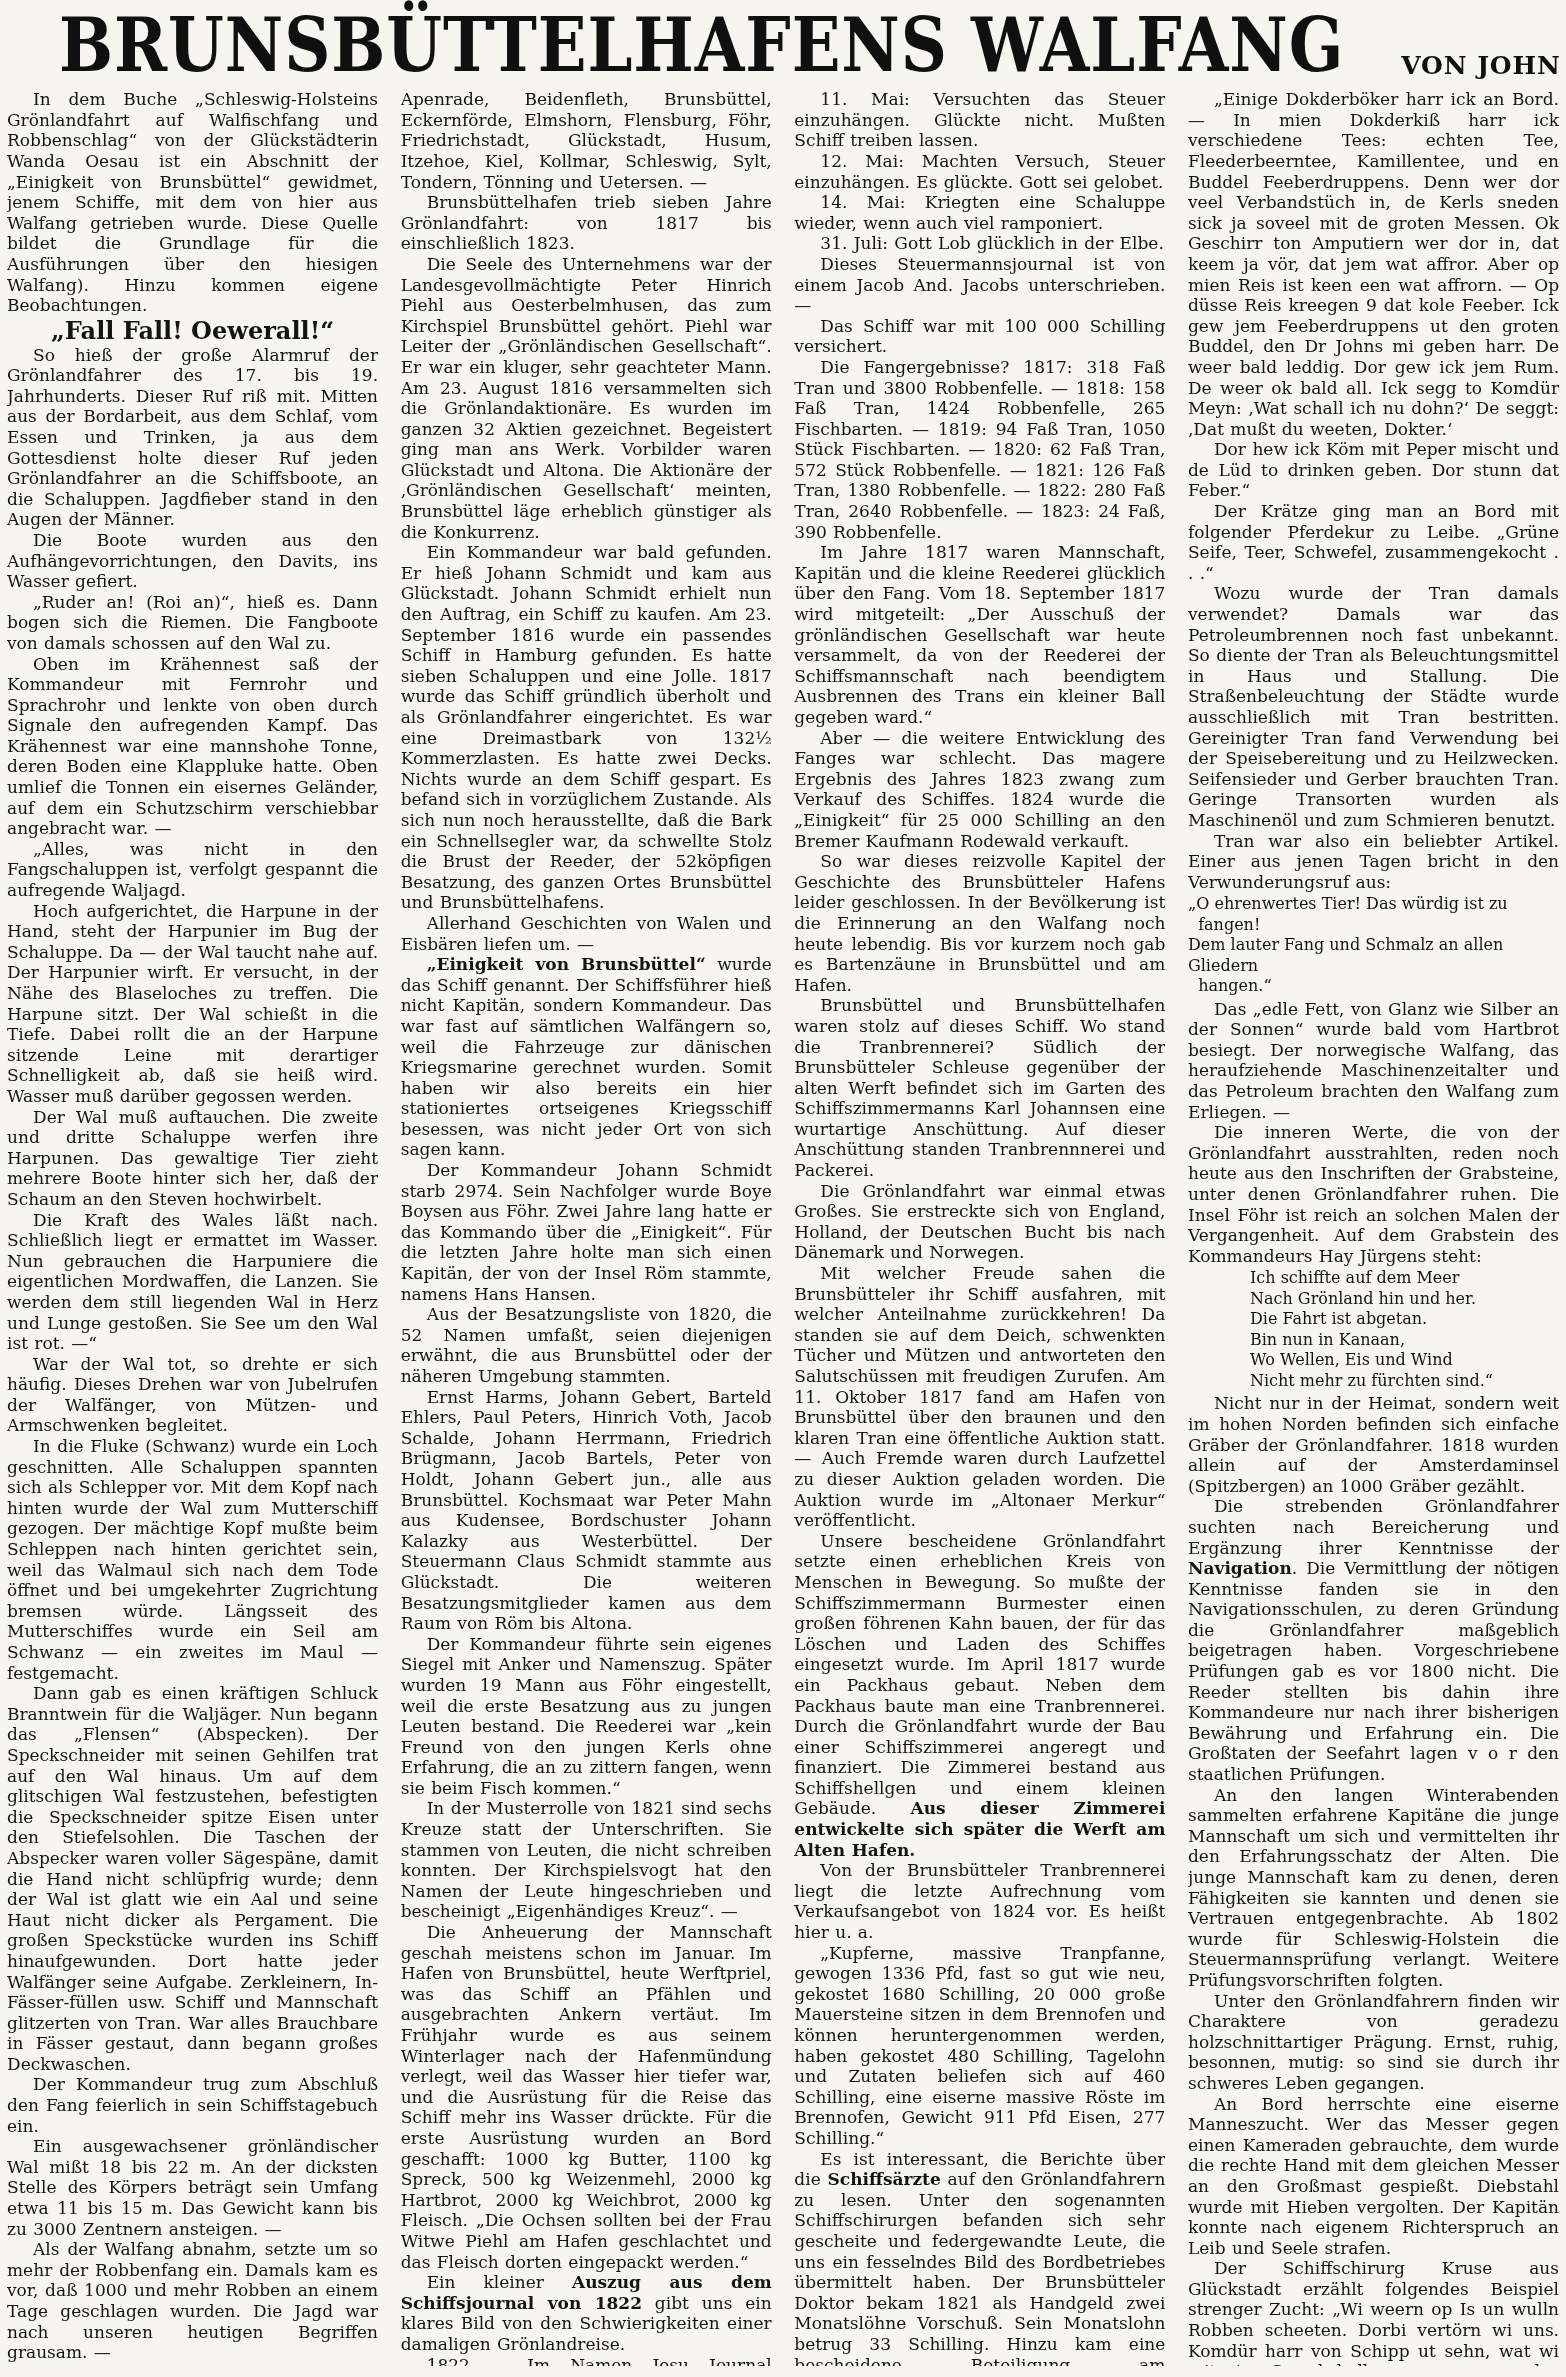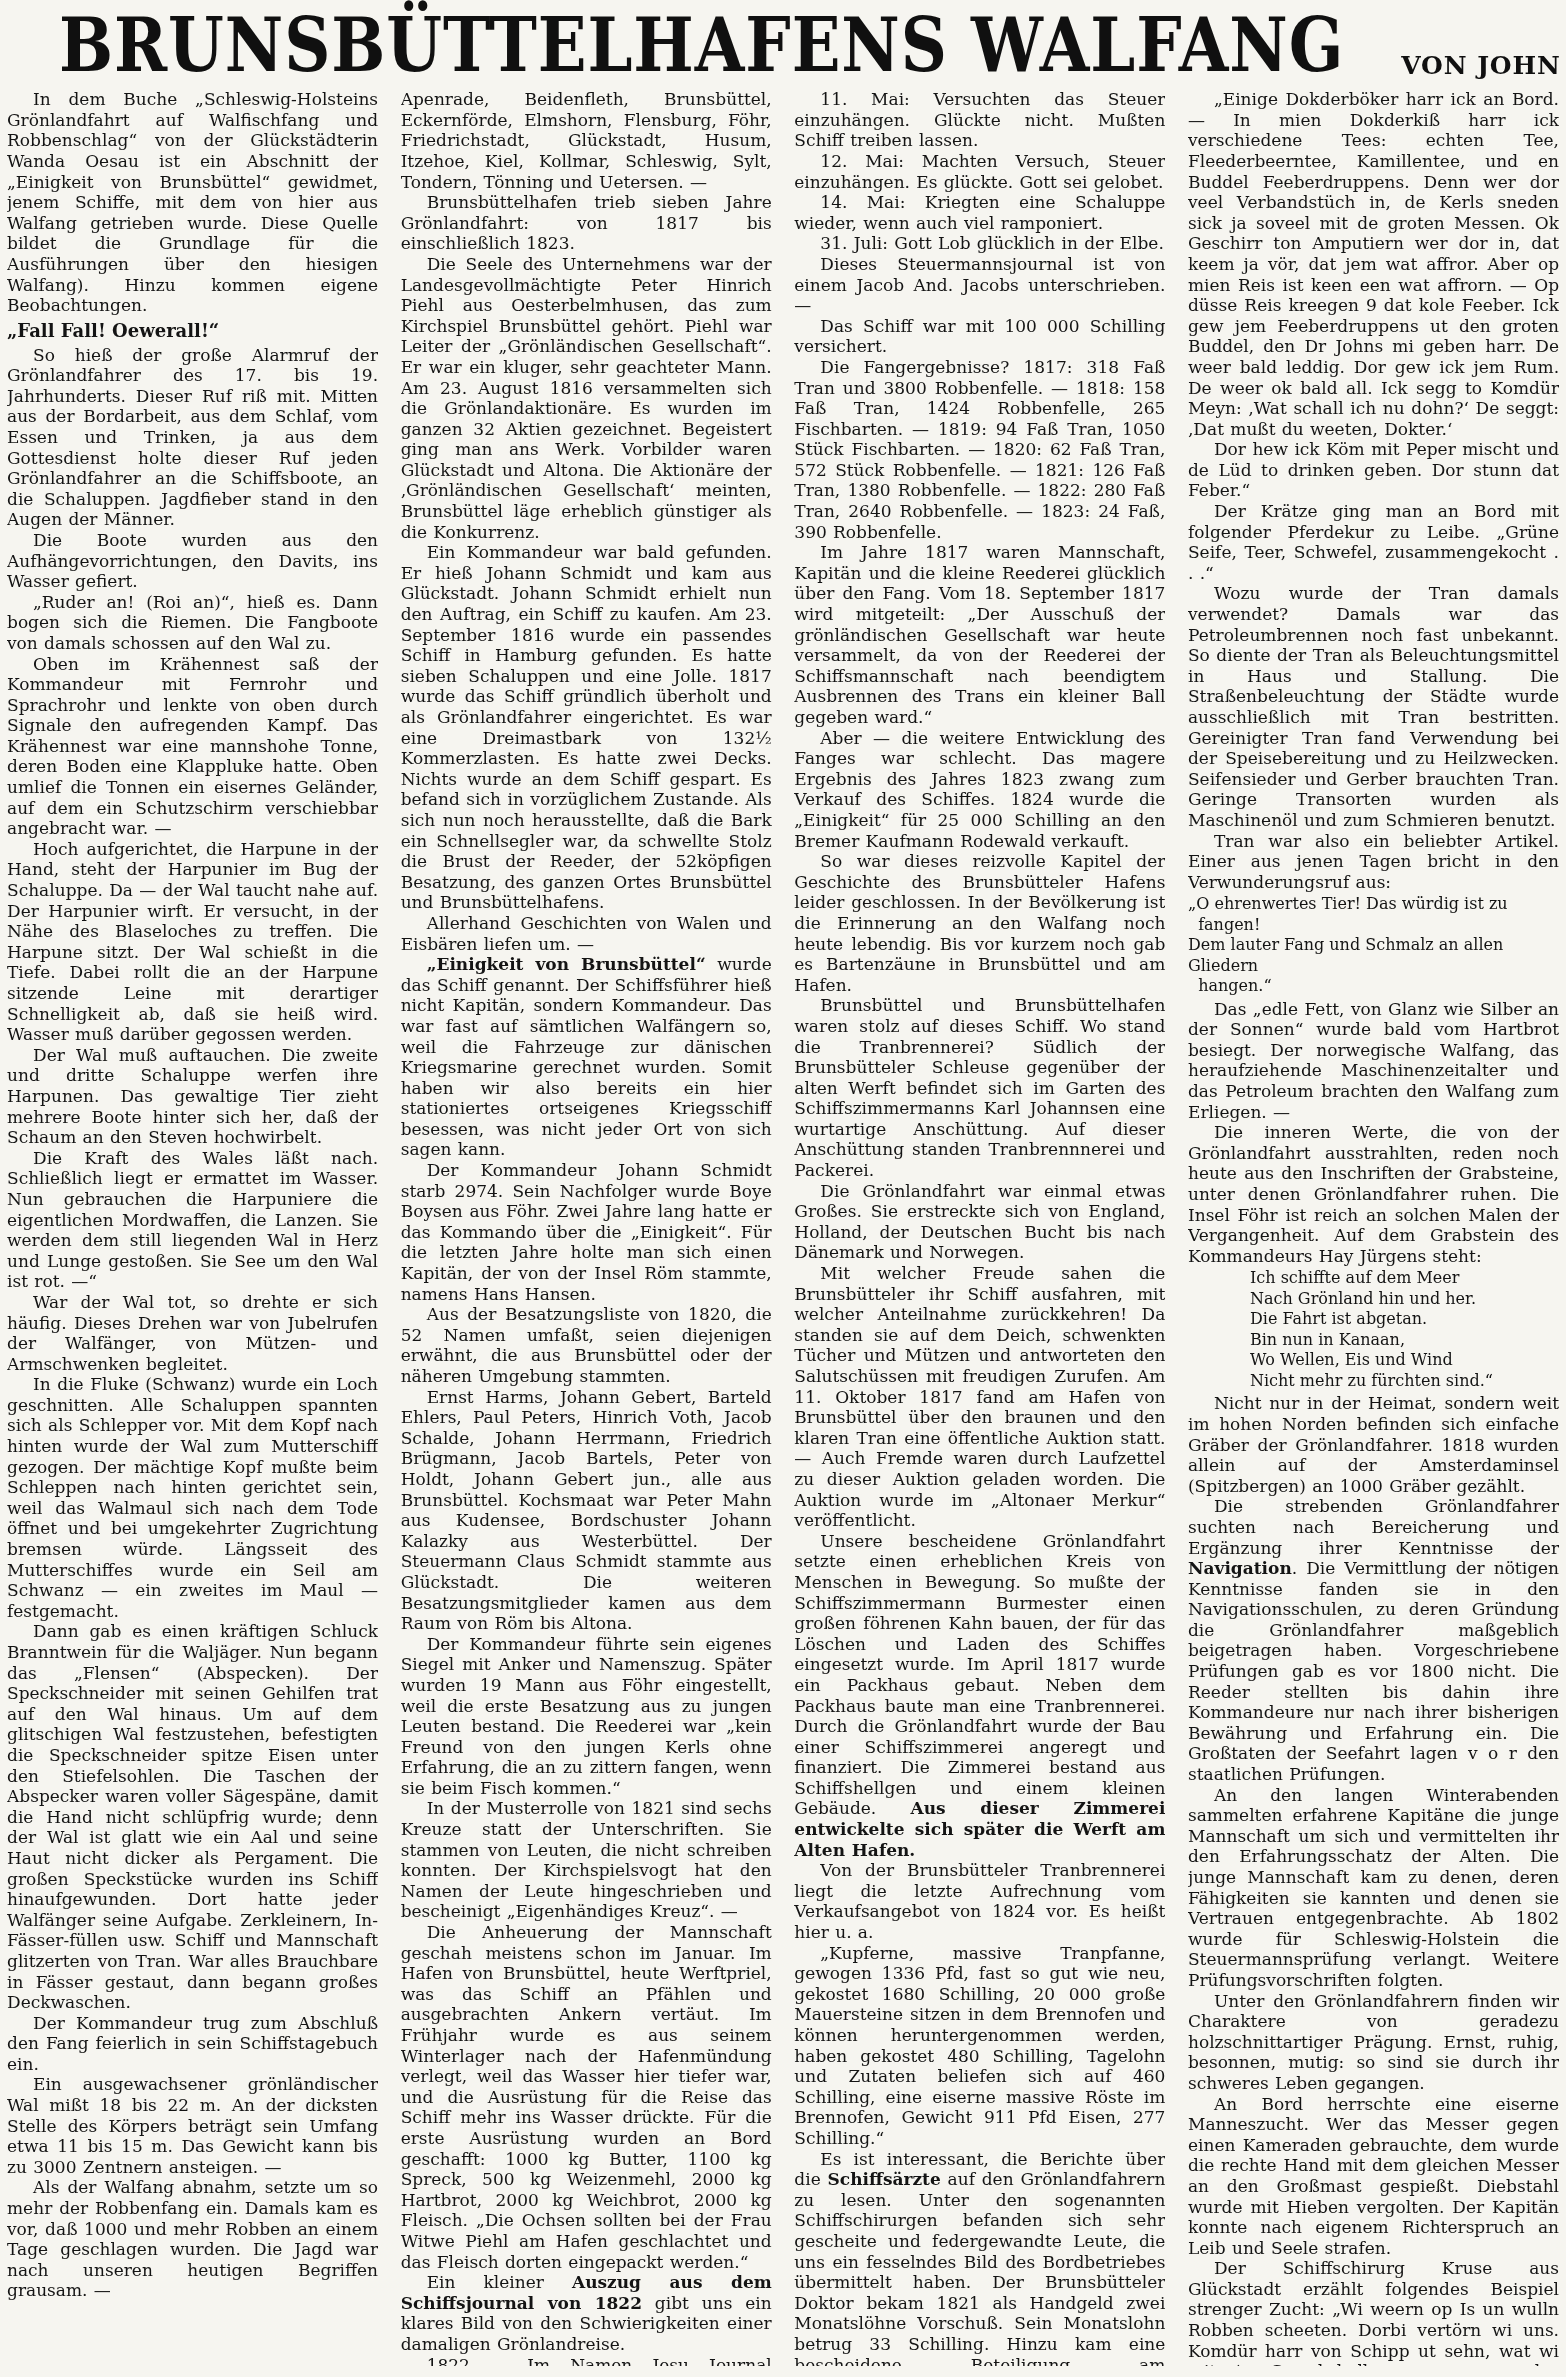--- a/index.html
+++ b/index.html
@@ -45,23 +45,24 @@
     font-size: 17px;
     line-height: 20.6px;
     text-align: justify;
     text-indent: 26px;
     word-spacing: 0.9px;
   }
   .para.noindent { text-indent: 0; }
   .bold { font-weight: bold; }
   .subhead {
     margin: 4.4px 0 3.5px 0;
-    font-size: 18px;
+    font-size: 24px;
     line-height: 21px;
     font-weight: bold;
+    text-align: center;
   }
   .poem { margin: 1.7px 0 1.7px 0; }
   .poem .poem-line {
     font-size: 16px;
     line-height: 20.6px;
     white-space: pre-wrap;
   }
   .poem.grave { margin-left: 62px; }
 </style>
 </head>
@@ -73,20 +74,21 @@
     <span class="byline">VON JOHN JACOBSEN</span>
   </div>
   <div class="columns">
     <div class="col">
         <p class="para"><span>In dem Buche „Schleswig-Holsteins Grönlandfahrt auf Walfischfang und Robbenschlag“ von der Glückstädterin Wanda Oesau ist ein Abschnitt der „Einigkeit von Brunsbüttel“ gewidmet, jenem Schiffe, mit dem von hier aus Walfang getrieben wurde. Diese Quelle bildet die Grundlage für die Ausführungen über den hiesigen Walfang). Hinzu kommen eigene Beobachtungen.</span></p>
         <h2 class="subhead">„Fall Fall! Oewerall!“</h2>
         <p class="para"><span>So hieß der große Alarmruf der Grönlandfahrer des 17. bis 19. Jahrhunderts. Dieser Ruf riß mit. Mitten aus der Bordarbeit, aus dem Schlaf, vom Essen und Trinken, ja aus dem Gottesdienst holte dieser Ruf jeden Grönlandfahrer an die Schiffsboote, an die Schaluppen. Jagdfieber stand in den Augen der Männer.</span></p>
         <p class="para"><span>Die Boote wurden aus den Aufhängevorrichtungen, den Davits, ins Wasser gefiert.</span></p>
         <p class="para"><span>„Ruder an! (Roi an)“, hieß es. Dann bogen sich die Riemen. Die Fangboote von damals schossen auf den Wal zu.</span></p>
         <p class="para"><span>Oben im Krähennest saß der Kommandeur mit Fernrohr und Sprachrohr und lenkte von oben durch Signale den aufregenden Kampf. Das Krähennest war eine mannshohe Tonne, deren Boden eine Klappluke hatte. Oben umlief die Tonnen ein eisernes Geländer, auf dem ein Schutzschirm verschiebbar angebracht war. —</span></p>
+        <p class="para"><span>„Alles, was nicht in den Fangschaluppen ist, verfolgt gespannt die aufregende Waljagd.</span></p>
         <p class="para"><span>Hoch aufgerichtet, die Harpune in der Hand, steht der Harpunier im Bug der Schaluppe. Da — der Wal taucht nahe auf. Der Harpunier wirft. Er versucht, in der Nähe des Blaseloches zu treffen. Die Harpune sitzt. Der Wal schießt in die Tiefe. Dabei rollt die an der Harpune sitzende Leine mit derartiger Schnelligkeit ab, daß sie heiß wird. Wasser muß darüber gegossen werden.</span></p>
         <p class="para"><span>Der Wal muß auftauchen. Die zweite und dritte Schaluppe werfen ihre Harpunen. Das gewaltige Tier zieht mehrere Boote hinter sich her, daß der Schaum an den Steven hochwirbelt.</span></p>
         <p class="para"><span>Die Kraft des Wales läßt nach. Schließlich liegt er ermattet im Wasser. Nun gebrauchen die Harpuniere die eigentlichen Mordwaffen, die Lanzen. Sie werden dem still liegenden Wal in Herz und Lunge gestoßen. Sie See um den Wal ist rot. —“</span></p>
         <p class="para"><span>War der Wal tot, so drehte er sich häufig. Dieses Drehen war von Jubelrufen der Walfänger, von Mützen- und Armschwenken begleitet.</span></p>
         <p class="para"><span>In die Fluke (Schwanz) wurde ein Loch geschnitten. Alle Schaluppen spannten sich als Schlepper vor. Mit dem Kopf nach hinten wurde der Wal zum Mutterschiff gezogen. Der mächtige Kopf mußte beim Schleppen nach hinten gerichtet sein, weil das Walmaul sich nach dem Tode öffnet und bei umgekehrter Zugrichtung bremsen würde. Längsseit des Mutterschiffes wurde ein Seil am Schwanz — ein zweites im Maul — festgemacht.</span></p>
         <p class="para"><span>Dann gab es einen kräftigen Schluck Branntwein für die Waljäger. Nun begann das „Flensen“ (Abspecken). Der Speckschneider mit seinen Gehilfen trat auf den Wal hinaus. Um auf dem glitschigen Wal festzustehen, befestigten die Speckschneider spitze Eisen unter den Stiefelsohlen. Die Taschen der Abspecker waren voller Sägespäne, damit die Hand nicht schlüpfrig wurde; denn der Wal ist glatt wie ein Aal und seine Haut nicht dicker als Pergament. Die großen Speckstücke wurden ins Schiff hinaufgewunden. Dort hatte jeder Walfänger seine Aufgabe. Zerkleinern, In-Fässer-füllen usw. Schiff und Mannschaft glitzerten von Tran. War alles Brauchbare in Fässer gestaut, dann begann großes Deckwaschen.</span></p>
         <p class="para"><span>Der Kommandeur trug zum Abschluß den Fang feierlich in sein Schiffstagebuch ein.</span></p>
         <p class="para"><span>Ein ausgewachsener grönländischer Wal mißt 18 bis 22 m. An der dicksten Stelle des Körpers beträgt sein Umfang etwa 11 bis 15 m. Das Gewicht kann bis zu 3000 Zentnern ansteigen. —</span></p>
         <p class="para"><span>Als der Walfang abnahm, setzte um so mehr der Robbenfang ein. Damals kam es vor, daß 1000 und mehr Robben an einem Tage geschlagen wurden. Die Jagd war nach unseren heutigen Begriffen grausam. —</span></p>
       </div>

